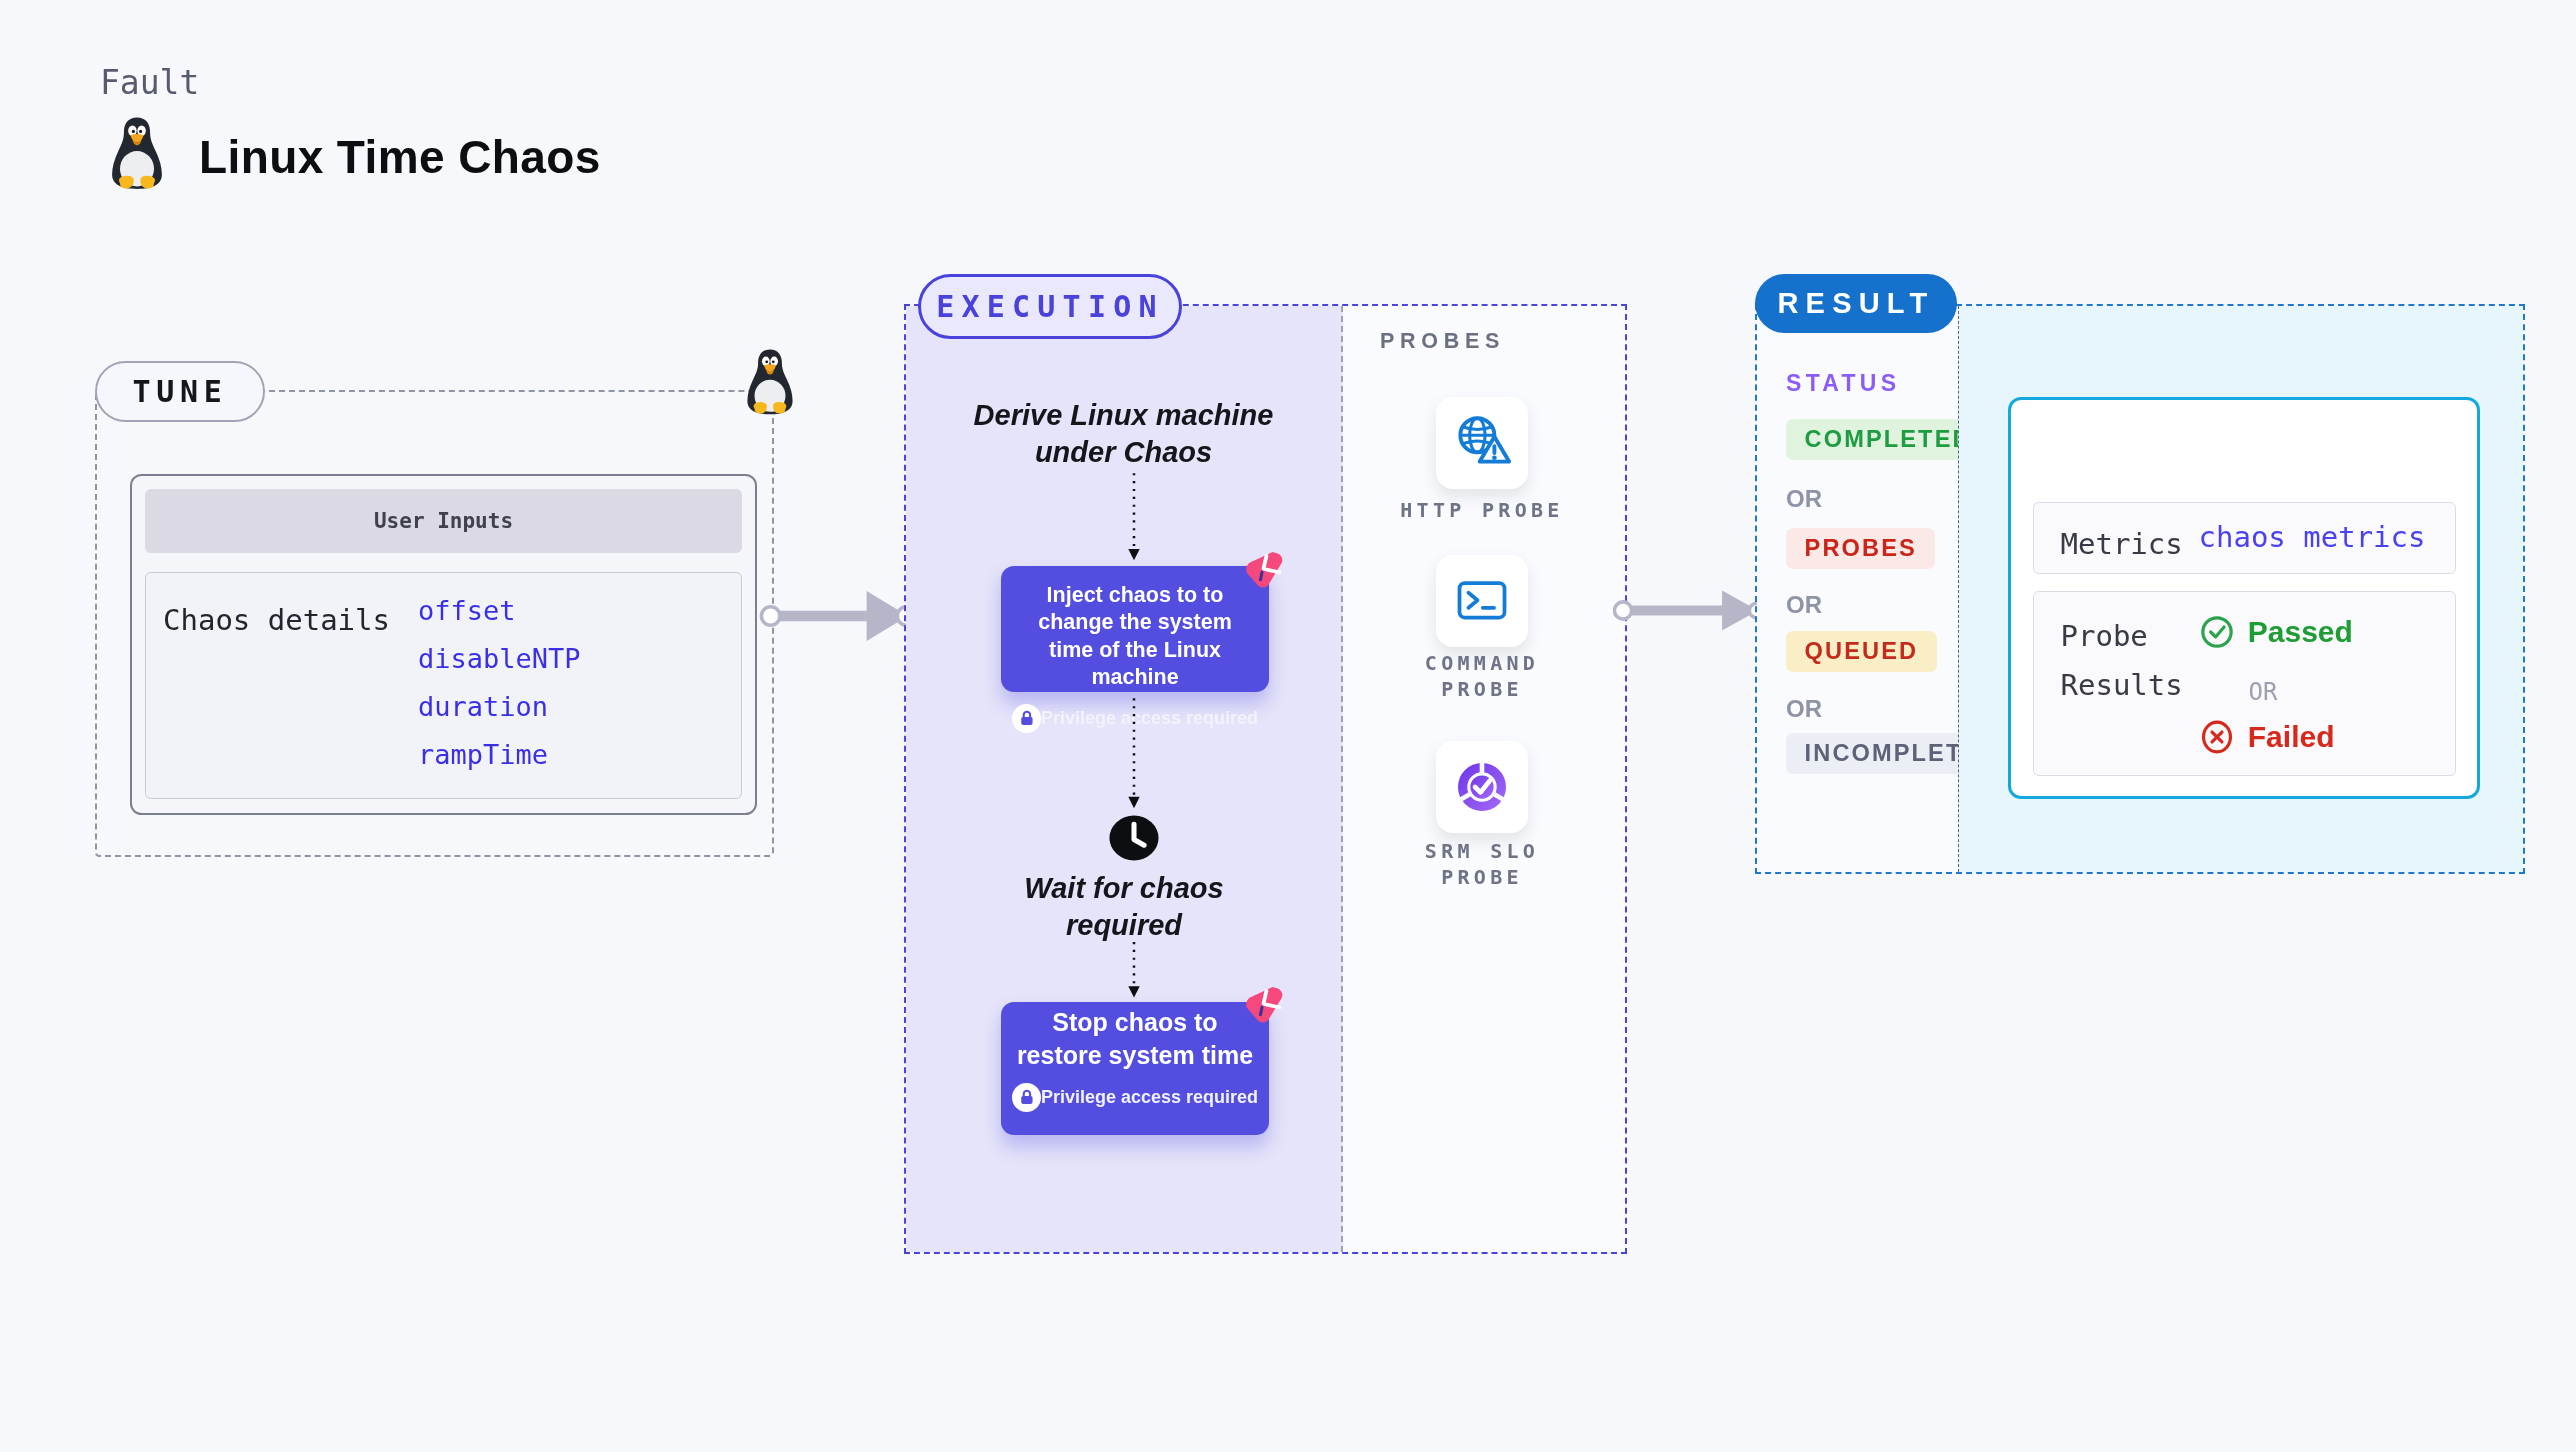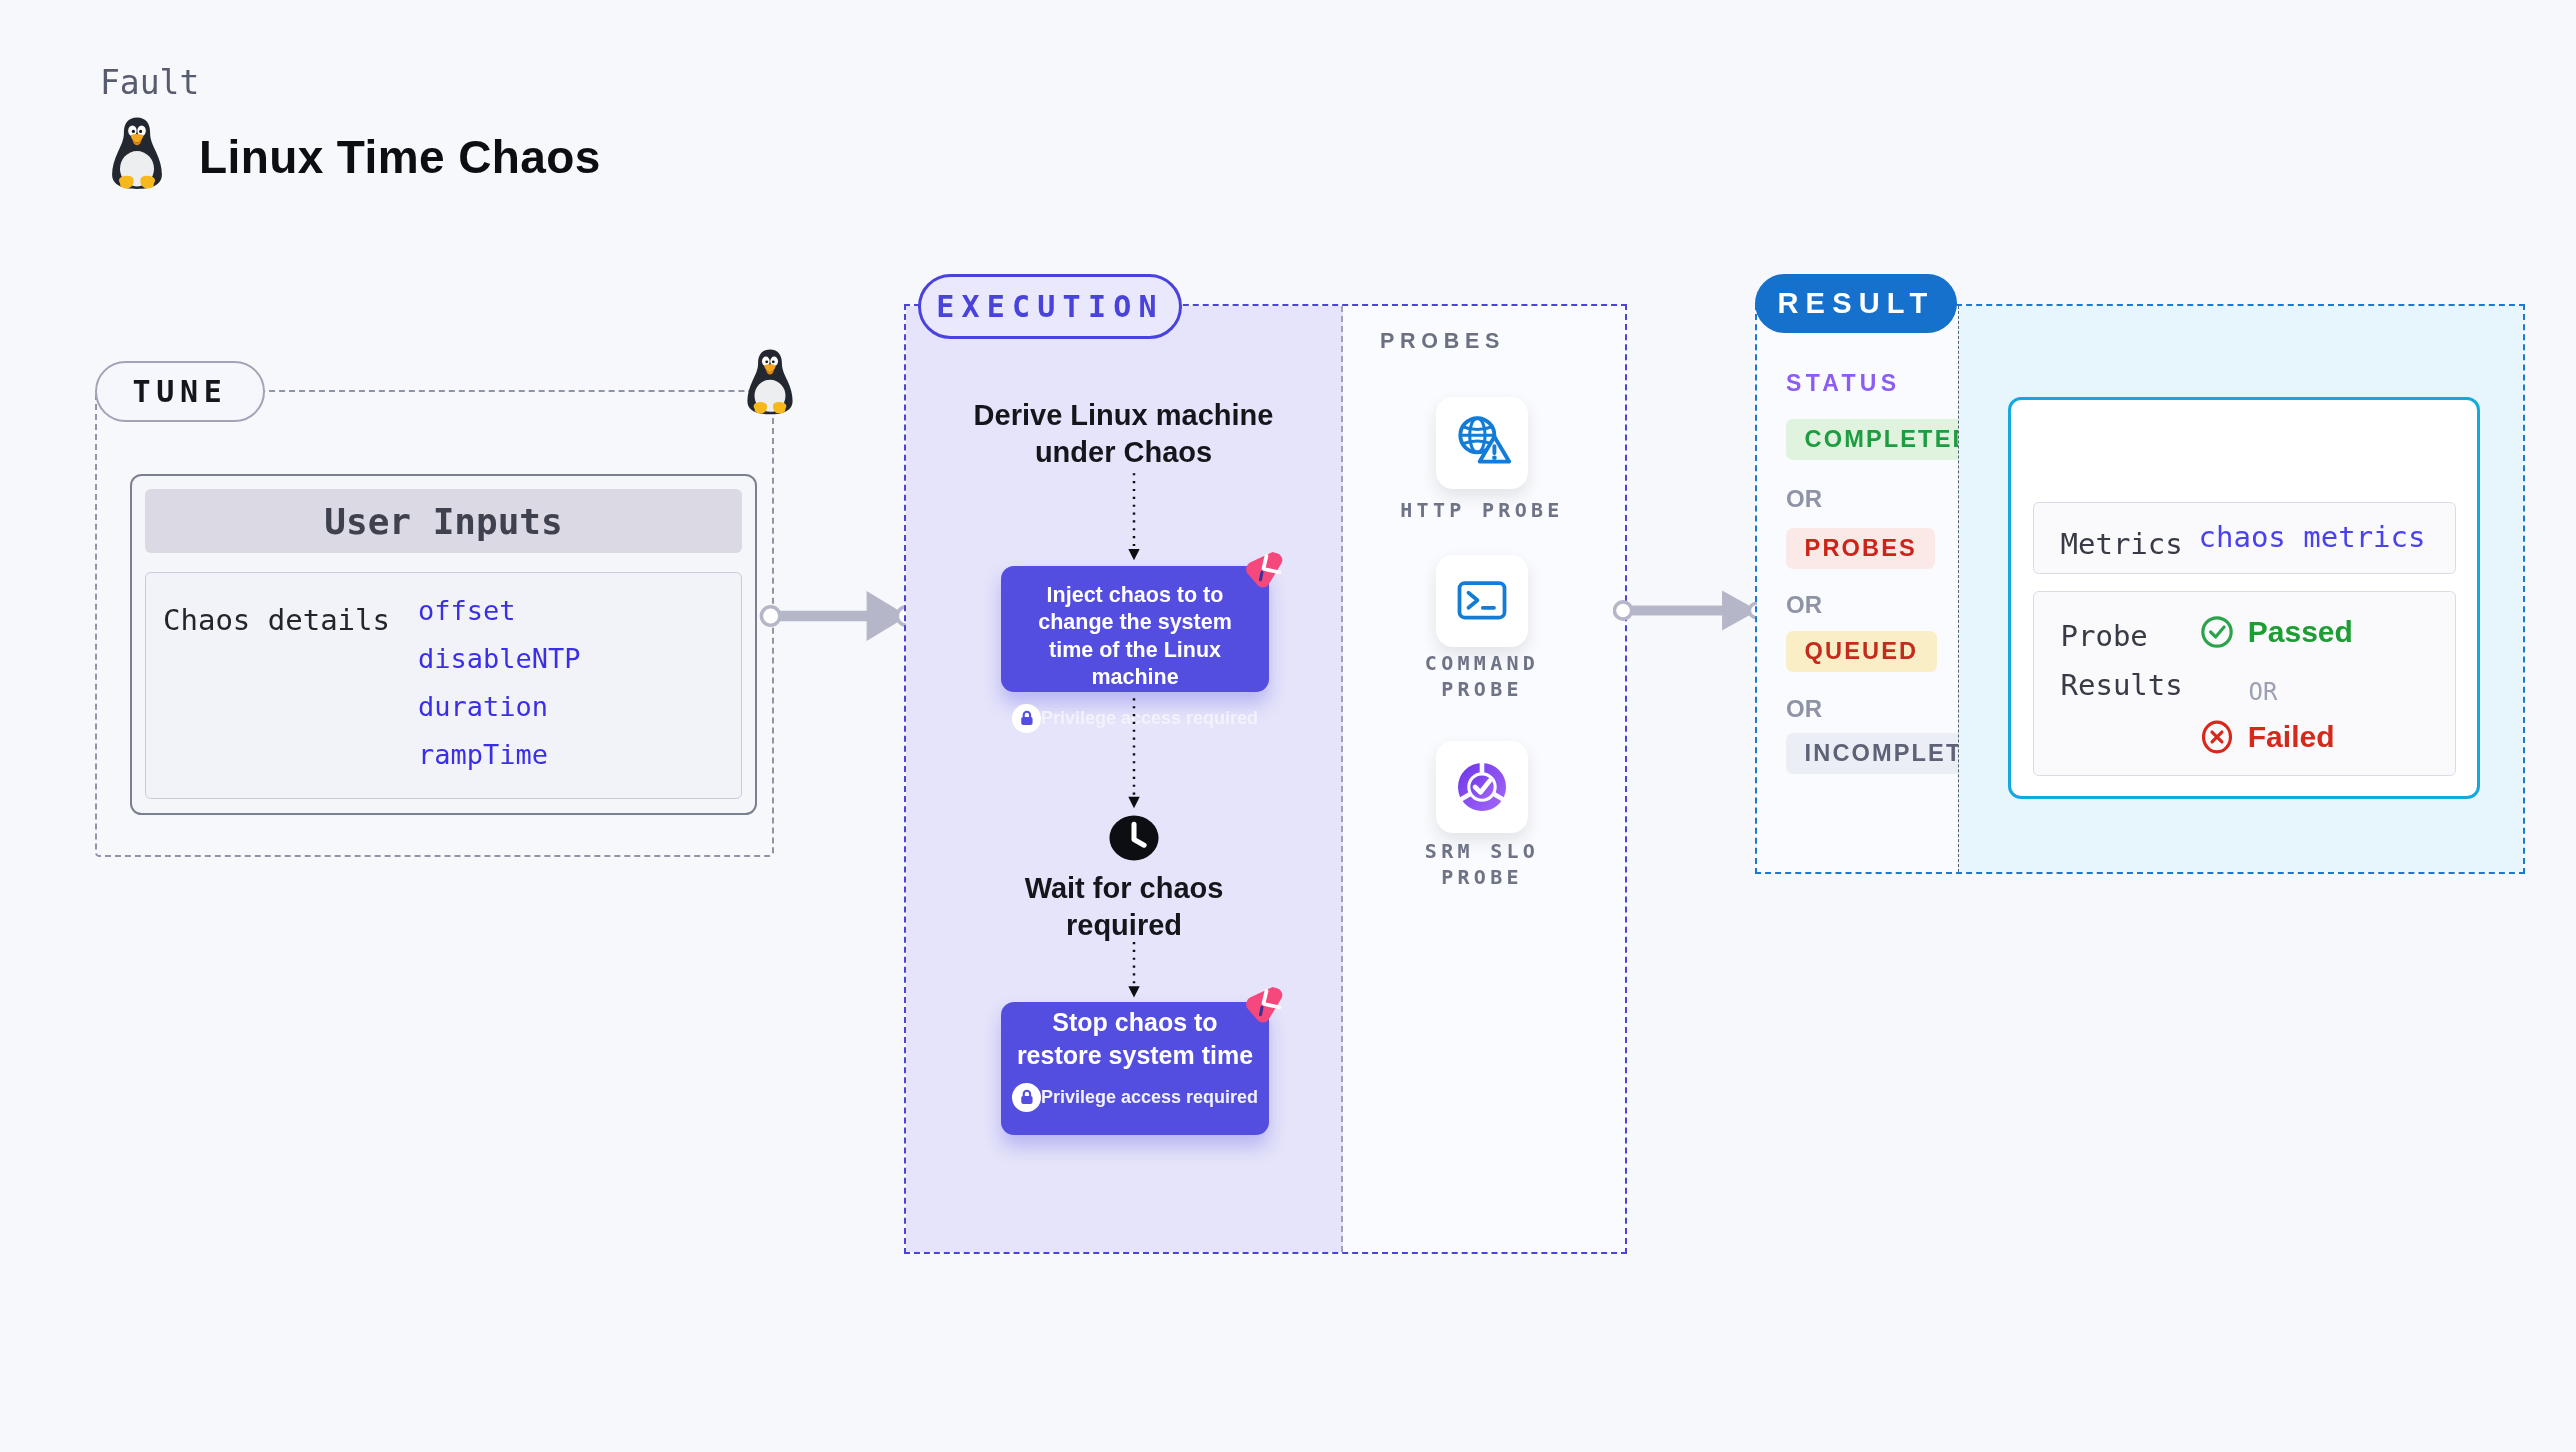--- a/index.html
+++ b/index.html
@@ -18,42 +18,42 @@
   .tune-badge{position:absolute;left:95px;top:361px;width:166px;height:57px;z-index:5;
               background:#F6F7FC;border:2.9px solid #A1A4B6;border-radius:31.5px;
               display:flex;align-items:center;justify-content:center;
               font-size:30px;font-weight:700;letter-spacing:5.7px;color:#15161B;}
   .tux-corner{position:absolute;left:740px;top:347px;width:60px;height:69px;z-index:4;}
 
   .ui-card{position:absolute;left:130px;top:474px;width:623px;height:337px;
            background:#F5F6FA;border:2.9px solid #7B8090;border-radius:11.5px;}
   .ui-header{position:absolute;left:13px;right:13px;top:13px;height:64px;background:#DBD9E4;border-radius:5.7px;
              display:flex;align-items:center;justify-content:center;
-             font-size:36px;font-weight:600;color:#3F424E;}
+             font-size:21px;font-weight:600;color:#3F424E;}
   .ui-body{position:absolute;left:13px;right:13px;top:96px;bottom:14.3px;background:#F2F3F9;
            border:1.4px solid #C8CAD7;border-radius:5.7px;}
   .ui-row-label{position:absolute;left:17px;top:30px;font-size:29px;color:#23252D;}
   .param-list{position:absolute;left:272px;top:14.3px;display:flex;flex-direction:column;}
   .param-link{font-size:27px;line-height:48px;color:#3B2FE6;cursor:pointer;}
 
   
   .arrow{position:absolute;}
   .dotline{position:absolute;}
 
   
   .exec-wrap{position:absolute;left:904px;top:304px;width:719px;height:946px;
              border:2.9px dashed #4B44DA;display:flex;}
   .exec-col{width:435px;background:#E5E4FA;border-right:2.1px dashed #9EA1B0;position:relative;}
   .probes-col{flex:1;background:#FAFBFE;position:relative;}
   .exec-badge{position:absolute;left:918px;top:274px;width:258px;height:59px;z-index:5;
               background:#E9E8FC;border:3.6px solid #4A43DB;border-radius:33px;
               display:flex;align-items:center;justify-content:center;
               font-size:30px;font-weight:700;letter-spacing:7.2px;color:#4A43DB;}
 
-  .flow-head{position:absolute;text-align:center;font-weight:800;color:#15161B;font-size:29px;line-height:1.28;}
+  .flow-head{position:absolute;text-align:center;font-weight:800;color:#15161B;font-size:29px;line-height:1.28;font-style:italic;}
   .derive-head{left:49px;top:91px;width:337px;}
   .wait-head{left:100px;top:564px;width:236px;}
 
   .chaos-box{position:absolute;left:95px;width:268px;background:#544EE0;border-radius:13px;
              box-shadow:0 11.5px 18.6px rgba(84,78,224,.30);color:#fff;text-align:center;}
   .inject-box{top:260px;height:126px;}
   .stop-box{top:696px;height:133px;}
   .chaos-text{margin:0 auto;font-weight:700;}
   .inject-box .chaos-text{padding-top:15.8px;width:241px;font-size:21.5px;line-height:1.28;}
   .stop-box .chaos-text{padding-top:4px;width:244px;font-size:25px;line-height:1.3;}

